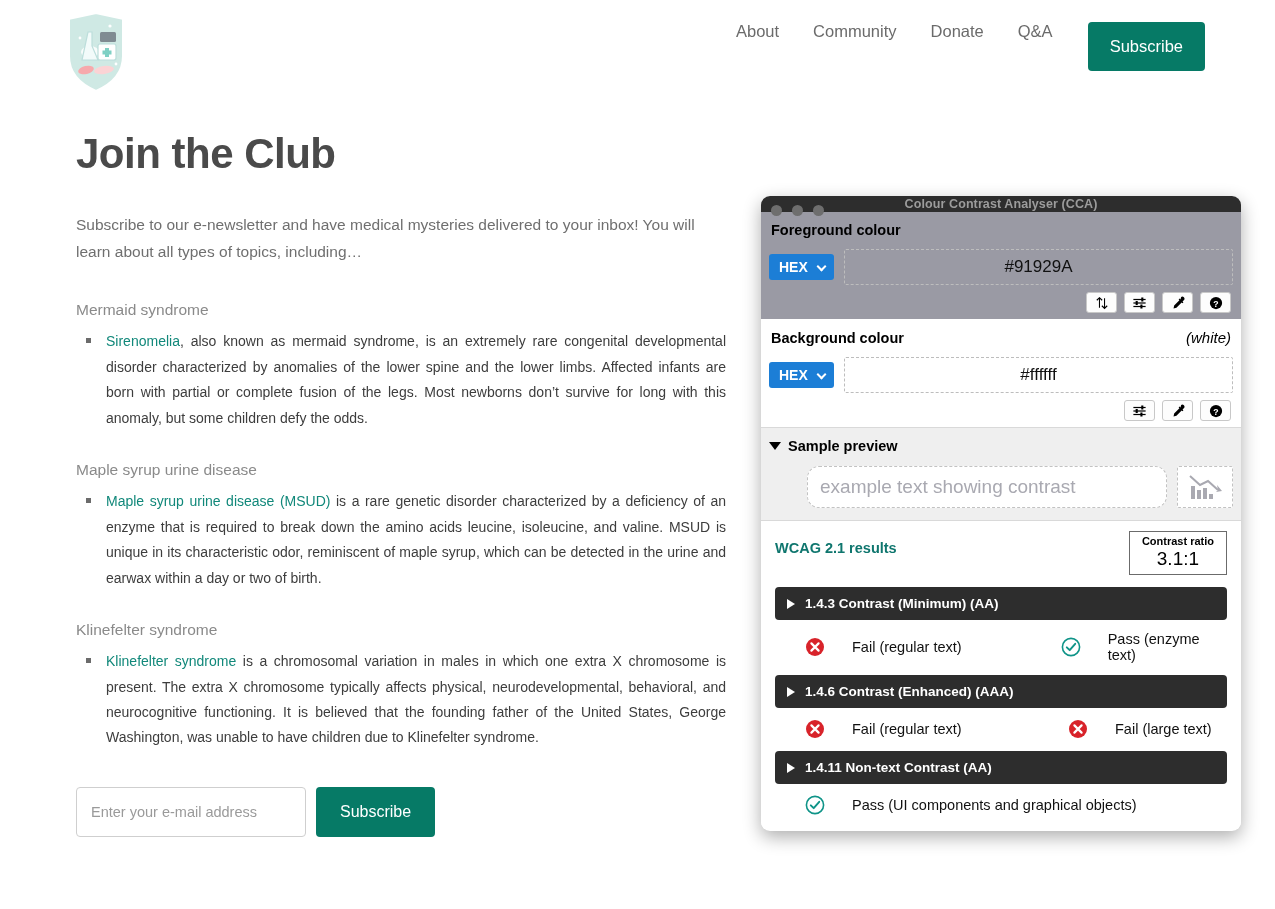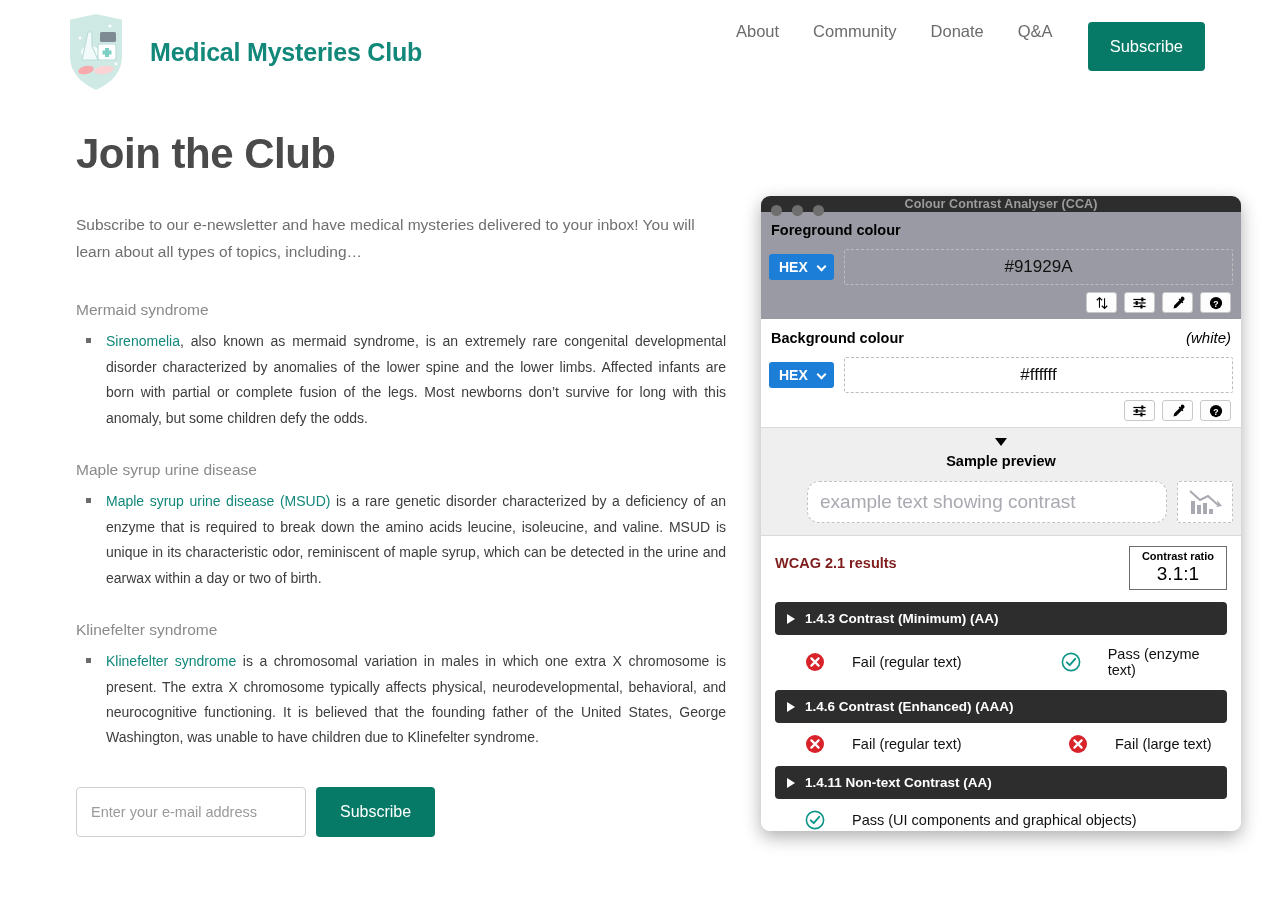--- a/index.html
+++ b/index.html
@@ -120,35 +120,35 @@
   .icon-row{ display:flex; justify-content:flex-end; gap:7px; margin-top:7px; padding-right:2px; }
   .icon-btn{
     width:31px; height:21px; background:#fdfdfd; border:1px solid #c8c8c8; border-radius:3px;
     display:flex; align-items:center; justify-content:center; cursor:pointer; padding:0;
   }
   .icon-btn svg{ display:block; }
 
   .sec-preview{
     background:#efefef; padding:10px 8px 12px 8px; border-bottom:1px solid #d9d9d9;
   }
-  .preview-head{ font-size:14.5px; font-weight:bold; color:#000; display:flex; gap:7px; align-items:center;flex-direction:column; }
+  .preview-head{ font-size:14.5px; font-weight:bold; color:#000; display:flex; gap:7px; align-items:center; }
   .tri-down{ width:0;height:0;border-left:6px solid transparent;border-right:6px solid transparent;border-top:8px solid #000; }
   .preview-body{ display:flex; gap:10px; margin:12px 0 0 38px; align-items:stretch; }
   .sample-text{
     flex:1; border:1px dashed #c2c2c2; background:#fff; color:#a9a9b1;
     font-size:19px; padding:9px 12px; border-radius:12px; white-space:nowrap; overflow:hidden;
   }
   .sample-graphic{
     width:56px; border:1px dashed #c2c2c2; background:#fff; border-radius:2px;
     display:flex; align-items:center; justify-content:center;
   }
 
   .sec-results{ background:#fff; padding:10px 14px 14px 14px; }
   .results-head{ display:flex; justify-content:space-between; align-items:flex-start; }
-  .results-title{ font-size:14.5px; font-weight:bold; color:#7f1d1d; padding-top:9px;}
+  .results-title{ font-size:14.5px; font-weight:bold; color:#0f766e; padding-top:9px;}
   .ratio-box{
     border:1px solid #6b6b6b; padding:2px 12px 4px 12px; text-align:center; background:#fff;
   }
   .ratio-label{ font-size:11px; font-weight:bold; color:#000; line-height:1.3; }
   .ratio-value{ font-size:19px; color:#000; line-height:1.15; }
 
   .crit-bar{
     background:#2d2d2d; color:#fff; border-radius:4px; padding:9px 12px;
     font-size:13.5px; font-weight:bold; display:flex; align-items:center; gap:10px;
     margin-top:12px;
@@ -173,21 +173,20 @@
         <rect x="38" y="36" width="18" height="16" rx="2" fill="#ffffff" stroke="#bcdedb" stroke-width="1.2"></rect>
         <rect x="45" y="40" width="4" height="9" fill="#7fd0c4"></rect>
         <rect x="42.5" y="42.5" width="9" height="4" fill="#7fd0c4"></rect>
         <ellipse cx="26" cy="62" rx="8" ry="4" transform="rotate(-14 26 62)" fill="#f7a9ac"></ellipse>
         <ellipse cx="44" cy="62" rx="10" ry="4" transform="rotate(-8 44 62)" fill="#fbd3d5"></ellipse>
         <circle cx="50" cy="18" r="1.6" fill="#ffffff"></circle>
         <circle cx="20" cy="30" r="1.4" fill="#ffffff"></circle>
         <circle cx="56" cy="56" r="1.4" fill="#ffffff"></circle>
       </svg>
     </div>
-    <div class="brand-title">Medical Mysteries Club</div>
   </div>
 
   <nav class="nav">
     <a href="#">About</a>
     <a href="#">Community</a>
     <a href="#">Donate</a>
     <a href="#">Q&amp;A</a>
     <a href="#" class="subscribe-btn">Subscribe</a>
   </nav>
 </div>

